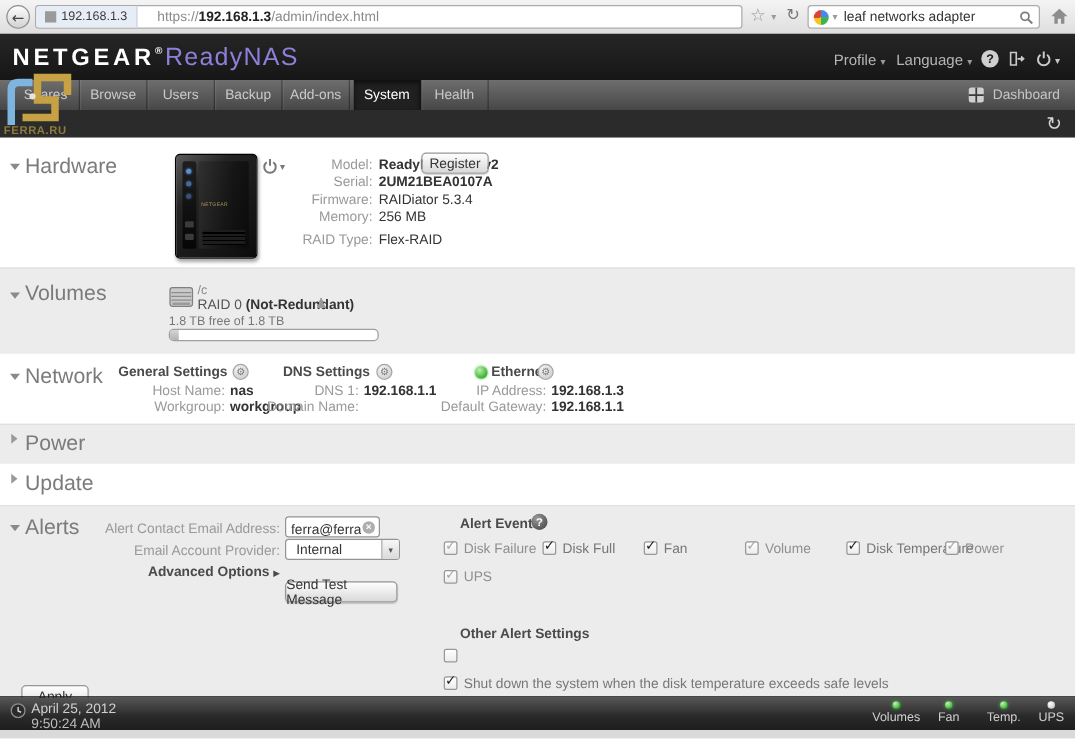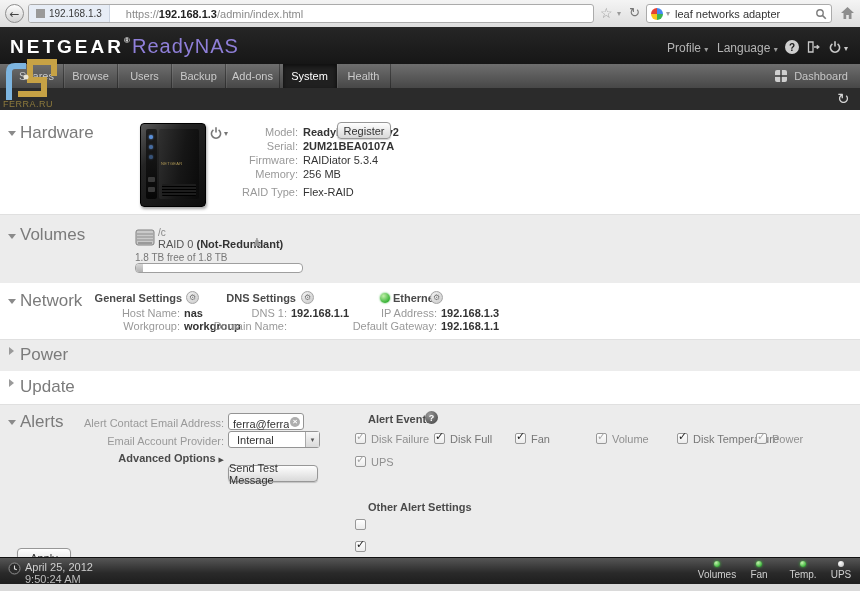--- a/index.html
+++ b/index.html
@@ -33,21 +33,21 @@
       display:flex;align-items:center;justify-content:center}
   
   .tabbar{left:0;top:64px;width:860px;height:24px;background:linear-gradient(#6e6e6e,#474747);border-bottom:1px solid #2a2a2a}
   .tab{position:absolute;top:0;height:24px;width:54px;display:flex;align-items:center;justify-content:center;
       font-size:11px;color:#cacaca;border-right:1px solid rgba(0,0,0,.35);box-shadow:inset 1px 0 0 rgba(255,255,255,.08);box-sizing:border-box}
   .tab.active{background:#202020;color:#fff;box-shadow:inset 0 2px 4px rgba(0,0,0,.6)}
   .dash{position:absolute;right:12px;top:0;height:24px;display:flex;align-items:center;gap:6px;color:#c6c6c6;font-size:11px}
   .subbar{left:0;top:88px;width:860px;height:22px;background:#2b2b2b;border-bottom:1px solid #111}
   
   .wm{left:2px;top:56px;z-index:40}
-  .wmtxt{left:3px;top:99px;z-index:40;font-size:9px;font-weight:normal;color:#8d7a3c;letter-spacing:.5px}
+  .wmtxt{left:3px;top:99px;z-index:40;font-size:9px;font-weight:bold;color:#8d7a3c;letter-spacing:.5px}
   
   .sec-title{font-size:17px;color:#7b7b7b}
   .tri-d{width:0;height:0;border-left:4px solid transparent;border-right:4px solid transparent;border-top:5px solid #8a8a8a}
   .tri-r{width:0;height:0;border-top:4px solid transparent;border-bottom:4px solid transparent;border-left:5px solid #9a9a9a}
   .gray-sec{background:#ececec;border-top:1px solid #e0e0e0;border-bottom:1px solid #e0e0e0}
   .lbl{font-size:11px;color:#999;text-align:right}
   .val{font-size:11px;color:#333}
   .b{font-weight:bold}
   .mini-title{font-size:11px;font-weight:bold;color:#4a4a4a}
   .btn{background:linear-gradient(#fefefe,#d9d9d9);border:1px solid #979797;border-radius:4px;font-size:11px;color:#333;
@@ -309,20 +309,21 @@
   <span class="cbx abs" style="left:355px;top:456px">
       <span class="ck dis glyph">✓</span>
     </span>
   <span class="cb-lab" style="left:371px;top:456px">UPS</span>
 
   <span class="abs mini-title" style="left:368px;top:501px">Other Alert Settings</span>
   <span class="cbx abs" style="left:355px;top:519px"></span>
   <span class="cbx abs" style="left:355px;top:541px">
       <span class="ck glyph">✓</span>
     </span>
+  <span class="cb-lab" style="left:371px;top:541px;color:#777">Shut down the system when the disk temperature exceeds safe levels</span>
 
   <div class="abs btn" style="left:17px;top:548px;width:54px;height:20px;z-index:1">Apply</div>
 
   <div class="abs statusbar">
     <svg class="abs" style="left:8px;top:4px" width="13" height="13" viewBox="0 0 13 13">
       <circle cx="6.5" cy="6.5" r="5.5" fill="#2b2b2b" stroke="#8f8f8f" stroke-width="1"></circle>
       <path d="M6.5,3.5 V6.8 L8.8,7.8" fill="none" stroke="#ddd" stroke-width="1.1"></path>
     </svg>
     <span class="abs sb-date" style="left:25px;top:3px">April 25, 2012</span>
     <span class="abs sb-date" style="left:25px;top:15px;color:#bdbdbd">9:50:24 AM</span>

